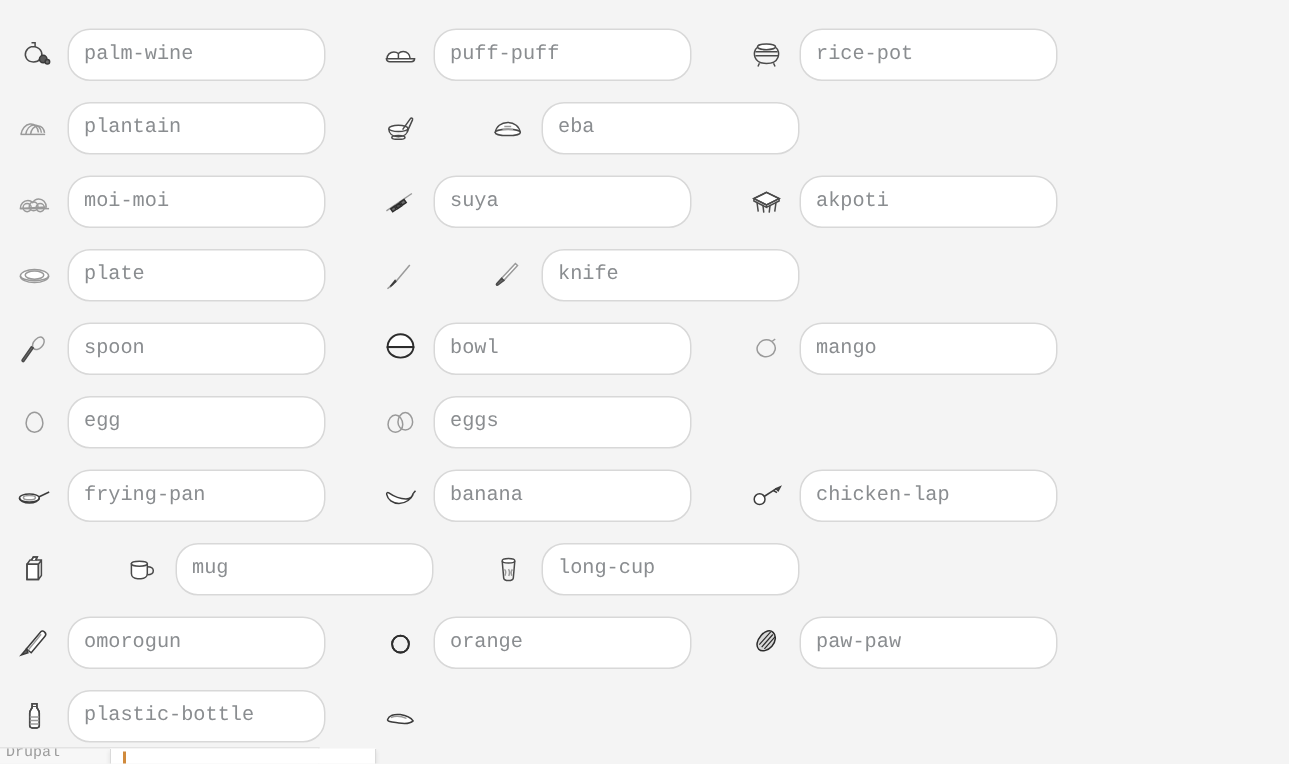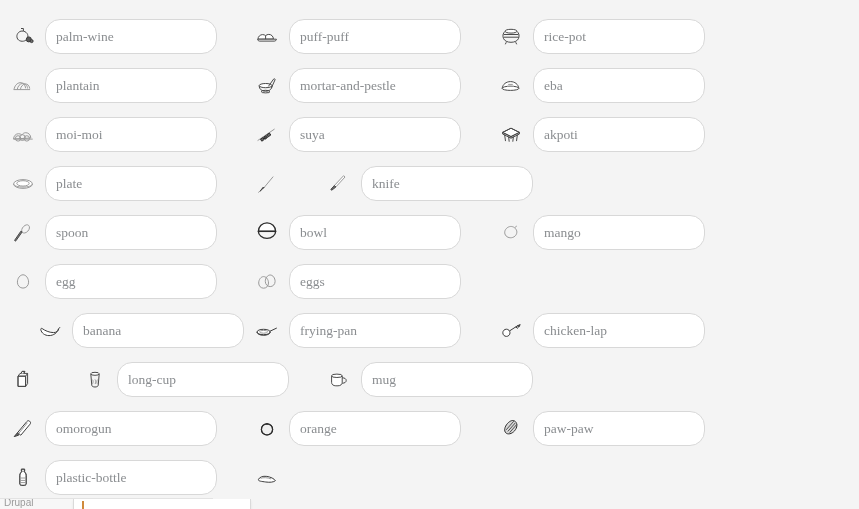--- a/index.html
+++ b/index.html
@@ -54,21 +54,21 @@
   .icon-slot.pad-left {
     margin-left: 27px;
   }
 
   .label-input {
     width: 172px;
     height: 35px;
     background: #ffffff;
     border: 1px solid #d8d8d8;
     border-radius: 15px;
-    font-family: Liberation Serif, serif;
+    font-family: Liberation Mono, monospace;
     font-size: 13.5px;
     color: #8a8d90;
     padding: 0 10px;
     outline: none;
     line-height: 33px;
   }
   .label-input::placeholder { color: #8a8d90; }
 
   .suggest-panel {
     position: absolute;
@@ -101,21 +101,21 @@
     background: #f7f7f7;
     border-top: 1px solid #e3e3e3;
     border-right: 1px solid #e3e3e3;
     overflow: hidden;
     z-index: 2;
   }
   .clipped-status span {
     position: absolute;
     left: 4px;
     top: -2px;
-    font-family: Liberation Sans, sans-serif;
+    font-family: Liberation Mono, monospace;
     font-size: 10px;
     color: #9b9b9b;
     white-space: nowrap;
   }
 
   svg { stroke: #4a4a4a; fill: none; stroke-width: 1; }
   svg .fillw { fill: #ffffff; }
   svg .light { stroke: #9a9a9a; }
 </style>
 </head>
@@ -170,21 +170,20 @@
       </div>
       <div class="cell">
         <div class="icon-slot pad-left">
           <svg width="26" height="26" viewBox="0 0 26 26">
       <ellipse cx="11.6" cy="12.6" rx="6.4" ry="2.1" class="fillw"></ellipse>
       <path d="M5.2 12.8 c0 3.2 2.4 5.4 6.4 5.4 c4 0 6.4 -2.2 6.4 -5.4"></path>
       <ellipse cx="11.6" cy="18.6" rx="4.4" ry="1.3"></ellipse>
       <path d="M14.4 13.4 l5.2 -7.3 c0.6 -0.8 1.8 -0.2 1.4 0.8 l-3.6 8"></path>
     </svg>
         </div>
-        <input type="text" class="label-input" placeholder="mortar-and-pestle" value="mortar-and-pestle" style="">
       </div>
       <div class="cell">
         <div class="icon-slot pad-left">
           <svg width="26" height="26" viewBox="0 0 26 26">
       <path d="M4.2 15.2 c0.5 -3.8 3.9 -6.6 8.3 -6.6 c4.4 0 7.8 2.8 8.3 6.6 z" class="fillw"></path>
       <ellipse cx="12.5" cy="15.3" rx="8.4" ry="2.1" class="fillw"></ellipse>
       <path d="M9 13.4 h7 M10.2 11.4 h4.6" class="light"></path>
     </svg>
         </div>
         <input type="text" class="label-input" placeholder="eba" value="eba" style="">
@@ -299,42 +298,42 @@
           <svg width="26" height="26" viewBox="0 0 26 26">
       <path d="M9.6 7.6 c2.7 0 4.9 3.1 4.9 6.4 c0 3 -2.2 5.2 -4.9 5.2 c-2.7 0 -4.9 -2.2 -4.9 -5.2 c0 -3.3 2.2 -6.4 4.9 -6.4 z" class="light"></path>
       <path d="M16.2 6 c2.7 0 4.9 3.1 4.9 6.4 c0 3 -2.2 5.2 -4.9 5.2 c-2.7 0 -4.9 -2.2 -4.9 -5.2 c0 -3.3 2.2 -6.4 4.9 -6.4 z" class="light"></path>
     </svg>
         </div>
         <input type="text" class="label-input" placeholder="eggs" value="eggs" style="">
       </div>
     </div>
     <div class="grid-row">
       <div class="cell">
-        <div class="icon-slot pad-left">
-          <svg width="26" height="26" viewBox="0 0 26 26">
-      <path d="M3.8 11.6 c0.6 3.4 4 6 8.2 6 c4.6 0 8.4 -2.9 9.6 -6.8 c-0.4 2.2 -2.4 3.8 -5 3.8 c-4.6 0 -8.8 -2.2 -11.4 -4 c-0.9 -0.6 -1.6 0 -1.4 1 z" class="fillw" style="stroke:#3c3c3c"></path>
-      <path d="M21.6 10.8 l1.4 -1.6" style="stroke:#3c3c3c"></path>
-    </svg>
-        </div>
-        <input type="text" class="label-input" placeholder="banana" value="banana" style="">
-      </div>
-      <div class="cell">
         <div class="icon-slot">
           <svg width="26" height="26" viewBox="0 0 26 26">
       <ellipse cx="9.6" cy="14" rx="6.6" ry="2.7" class="fillw" style="stroke:#3c3c3c"></ellipse>
       <path d="M3 14 c0 1.8 3 3.3 6.6 3.3 c3.6 0 6.6 -1.5 6.6 -3.3" style="stroke:#3c3c3c"></path>
       <path d="M15.8 13.3 l7 -3.3" style="stroke:#3c3c3c"></path>
       <ellipse cx="9.6" cy="13.8" rx="4" ry="1.4" class="light"></ellipse>
     </svg>
         </div>
         <input type="text" class="label-input" placeholder="frying-pan" value="frying-pan" style="">
       </div>
       <div class="cell">
         <div class="icon-slot pad-left">
           <svg width="26" height="26" viewBox="0 0 26 26">
+      <path d="M3.8 11.6 c0.6 3.4 4 6 8.2 6 c4.6 0 8.4 -2.9 9.6 -6.8 c-0.4 2.2 -2.4 3.8 -5 3.8 c-4.6 0 -8.8 -2.2 -11.4 -4 c-0.9 -0.6 -1.6 0 -1.4 1 z" class="fillw" style="stroke:#3c3c3c"></path>
+      <path d="M21.6 10.8 l1.4 -1.6" style="stroke:#3c3c3c"></path>
+    </svg>
+        </div>
+        <input type="text" class="label-input" placeholder="banana" value="banana" style="">
+      </div>
+      <div class="cell">
+        <div class="icon-slot pad-left">
+          <svg width="26" height="26" viewBox="0 0 26 26">
       <path d="M8.4 11.2 c2 0 3.6 1.6 3.6 3.6 c0 2 -1.6 3.6 -3.6 3.6 c-2 0 -3.6 -1.6 -3.6 -3.6 c0 -2 1.6 -3.6 3.6 -3.6 z" class="fillw" style="stroke:#3c3c3c"></path>
       <path d="M11.4 13 l8.4 -5.4" style="stroke:#3c3c3c"></path>
       <path d="M19.4 7.8 l2.8 -1.2 l-1.4 2.6 z" style="fill:#5a5a5a;stroke:#3c3c3c"></path>
       <path d="M17.6 9 l2.4 1.4" style="stroke:#3c3c3c"></path>
     </svg>
         </div>
         <input type="text" class="label-input" placeholder="chicken-lap" value="chicken-lap" style="">
       </div>
     </div>
     <div class="grid-row">
@@ -344,36 +343,36 @@
       <path d="M8 9.2 h7.6 v10.2 h-7.6 z" class="fillw"></path>
       <path d="M8 9.2 h7.6 v10.2 h-7.6 z M8 9.2 l2 -2.8 h7.6 v10.2 l-2 2.8 M15.6 9.2 l2 -2.8"></path>
       <path d="M11 6.4 l1.2 -2 h2.6 l-1 2" class="fillw"></path>
       <path d="M11 6.4 l1.2 -2 h2.6 l-1 2"></path>
     </svg>
         </div>
       </div>
       <div class="cell">
         <div class="icon-slot pad-left">
           <svg width="26" height="26" viewBox="0 0 26 26">
+      <path d="M5.6 8.8 h10.6 v6.6 c0 2 -1.7 3.4 -4.2 3.4 h-2.2 c-2.5 0 -4.2 -1.4 -4.2 -3.4 z" class="fillw"></path>
+      <ellipse cx="10.9" cy="8.8" rx="5.3" ry="1.7" class="fillw"></ellipse>
+      <path d="M16.2 10.8 c2.6 0 4 1.1 4 2.7 c0 1.6 -1.4 2.7 -4 2.7"></path>
+    </svg>
+        </div>
+        <input type="text" class="label-input" placeholder="mug" value="mug" style="">
+      </div>
+      <div class="cell">
+        <div class="icon-slot pad-left">
+          <svg width="26" height="26" viewBox="0 0 26 26">
       <ellipse cx="13" cy="6.8" rx="4.2" ry="1.5" class="fillw"></ellipse>
       <path d="M8.8 7 l1 11.4 c0.1 0.9 1.4 1.6 3.2 1.6 c1.8 0 3.1 -0.7 3.2 -1.6 l1 -11.4"></path>
       <path d="M10.3 12.6 c1 0.7 1 2.4 0.3 4.2 M13 12.4 c0.8 1.2 0.8 3 0.2 4.6 M15.6 12.6 c-0.9 0.9 -1 2.6 -0.4 4.2" class="light"></path>
     </svg>
         </div>
         <input type="text" class="label-input" placeholder="long-cup" value="long-cup" style="">
-      </div>
-      <div class="cell">
-        <div class="icon-slot pad-left">
-          <svg width="26" height="26" viewBox="0 0 26 26">
-      <path d="M5.6 8.8 h10.6 v6.6 c0 2 -1.7 3.4 -4.2 3.4 h-2.2 c-2.5 0 -4.2 -1.4 -4.2 -3.4 z" class="fillw"></path>
-      <ellipse cx="10.9" cy="8.8" rx="5.3" ry="1.7" class="fillw"></ellipse>
-      <path d="M16.2 10.8 c2.6 0 4 1.1 4 2.7 c0 1.6 -1.4 2.7 -4 2.7"></path>
-    </svg>
-        </div>
-        <input type="text" class="label-input" placeholder="mug" value="mug" style="">
       </div>
     </div>
     <div class="grid-row">
       <div class="cell">
         <div class="icon-slot">
           <svg width="26" height="26" viewBox="0 0 26 26">
       <path d="M19.6 5.2 c1.2 1 1.2 2 0.4 3 l-9.2 11 l-3.2 -2.6 l9.2 -11 c0.8 -1 1.8 -1.2 2.8 -0.4 z" class="fillw" style="stroke:#3c3c3c"></path>
       <path d="M7.6 16.6 l-3.4 4 l4.4 -1.4 z" style="fill:#6a6a6a;stroke:#3c3c3c"></path>
       <path d="M17.4 6.8 l-8.6 10.6" class="light"></path>
     </svg>

